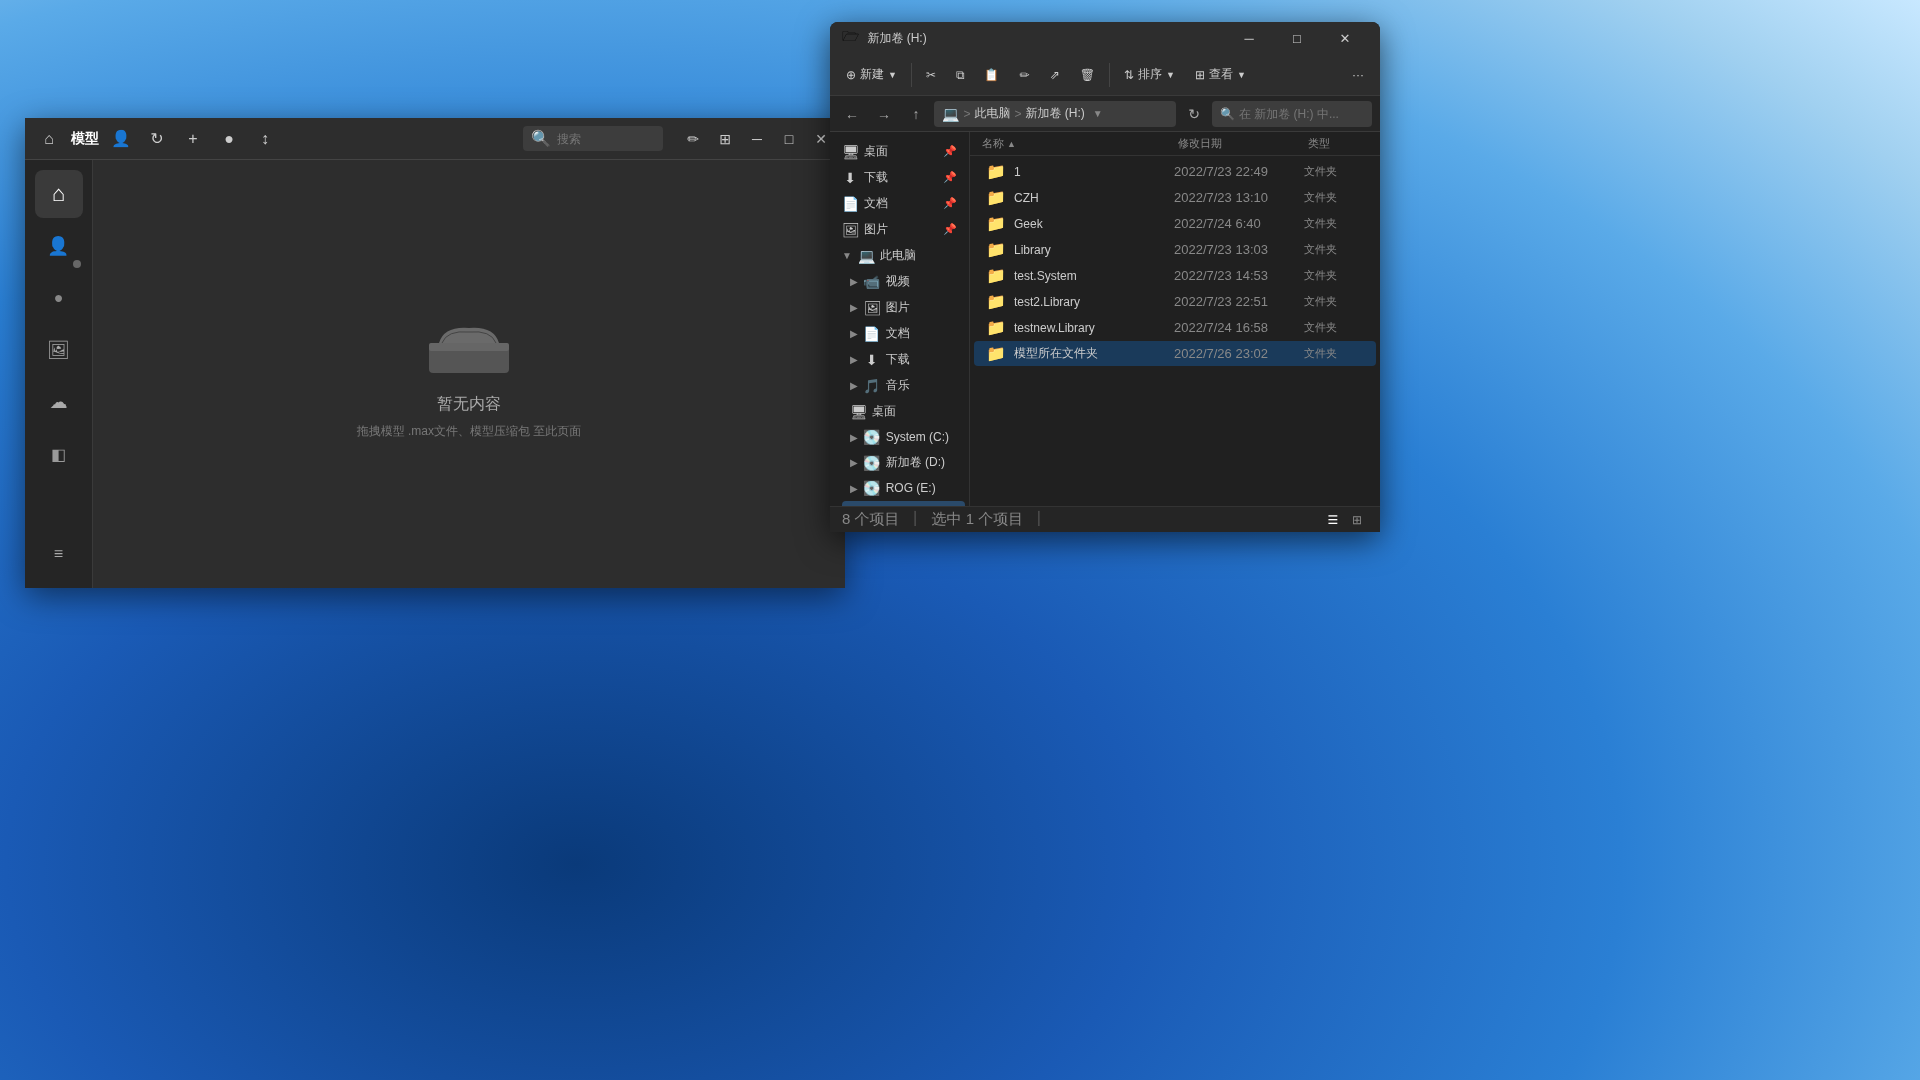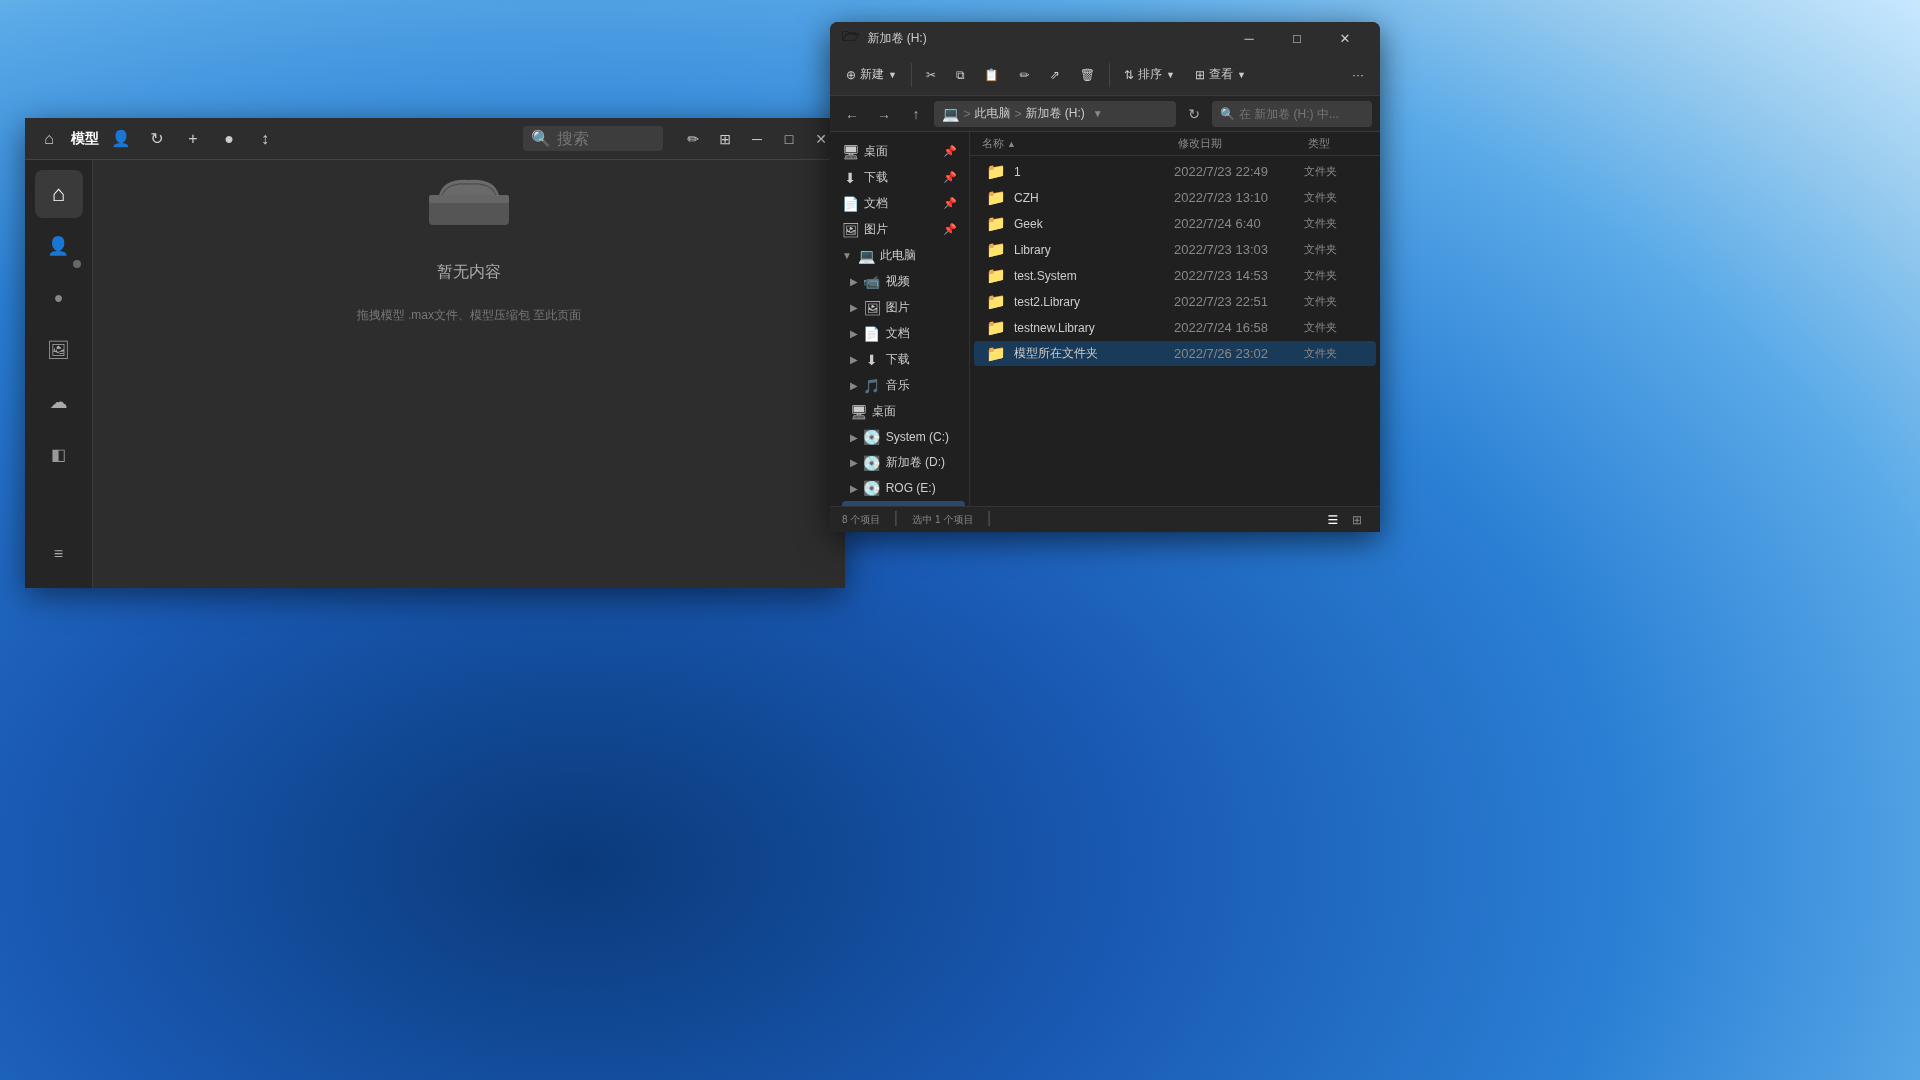--- a/index.html
+++ b/index.html
@@ -72,21 +72,21 @@
       padding: 3px 8px;
       gap: 6px;
       margin-left: auto;
       width: 140px;
     }
     .search-box input {
       background: transparent;
       border: none;
       outline: none;
       color: #aaa;
-      font-size: 16px;
+      font-size: 12px;
       width: 100%;
     }
 
     .window-controls {
       display: flex;
       align-items: center;
       gap: 4px;
       margin-left: 8px;
     }
     .win-btn {
@@ -132,22 +132,22 @@
     .sidebar-item.active { background: #3a3a3a; color: #fff; }
     .sidebar-item.home { color: #fff; font-size: 22px; }
 
     .sidebar-spacer { flex: 1; }
 
     .app-content {
       flex: 1;
       display: flex;
       flex-direction: column;
       align-items: center;
+      justify-content: center;
       background: #2d2d2d;
-      gap: 16px;
     }
 
     .empty-icon {
       width: 90px;
       height: 70px;
       margin-bottom: 16px;
     }
 
     .empty-title {
       color: #aaa;
@@ -400,21 +400,21 @@
       background: #252525;
       border-top: 1px solid #333;
       display: flex;
       align-items: center;
       padding: 0 12px;
       gap: 8px;
     }
 
     .status-text {
       color: #888;
-      font-size: 10px;
+      font-size: 15px;
     }
 
     .status-sep { color: #555; }
 
     .view-toggle {
       margin-left: auto;
       display: flex;
       gap: 2px;
     }
     .view-btn {

